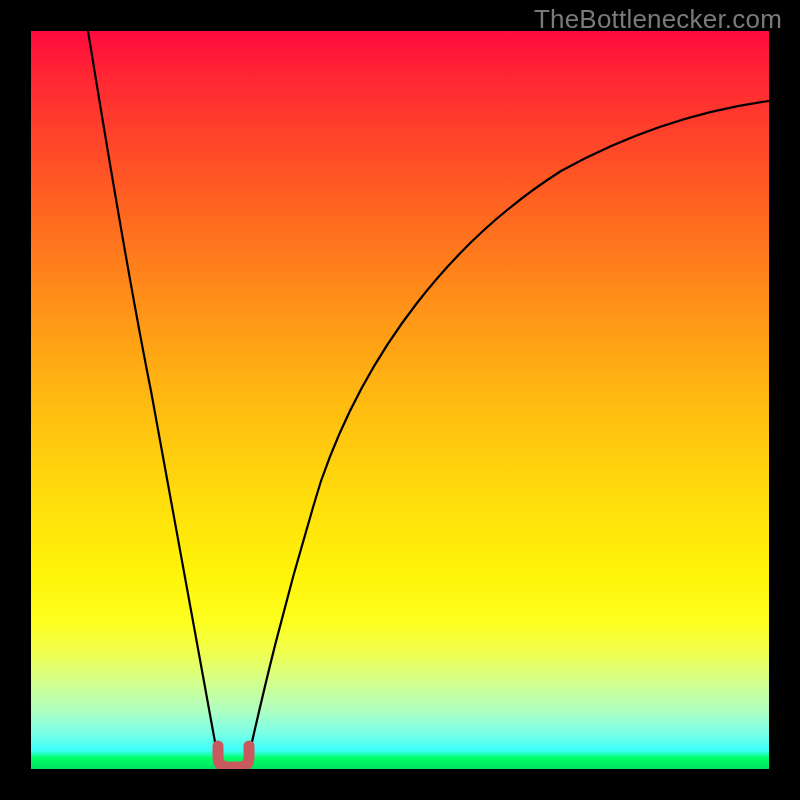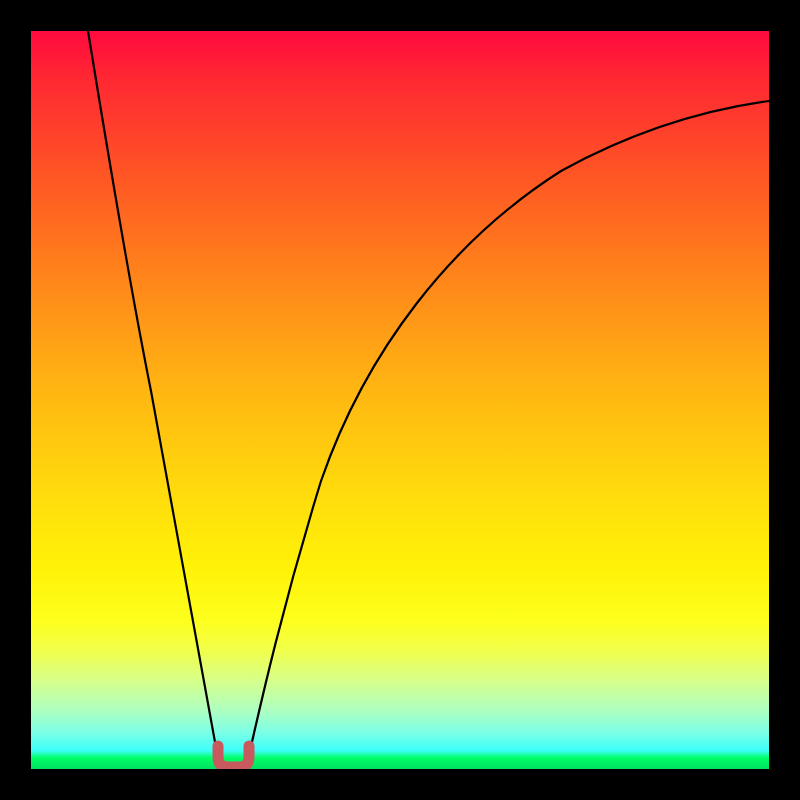--- a/index.html
+++ b/index.html
@@ -77,13 +77,14 @@
                C 610 96, 680 78, 738 70" fill="none" stroke="#000" stroke-width="2.2" stroke-linecap="round"></path>
 
       <path d="M 187 715
                L 187 726
                Q 187 736, 197 736
                L 208 736
                Q 218 736, 218 726
                L 218 715" fill="none" stroke="#c85a5f" stroke-width="11" stroke-linecap="round" stroke-linejoin="round"></path>
     </svg>
   </div>
+  <div class="watermark">TheBottlenecker.com</div>
 </div>
 
 </body></html>

